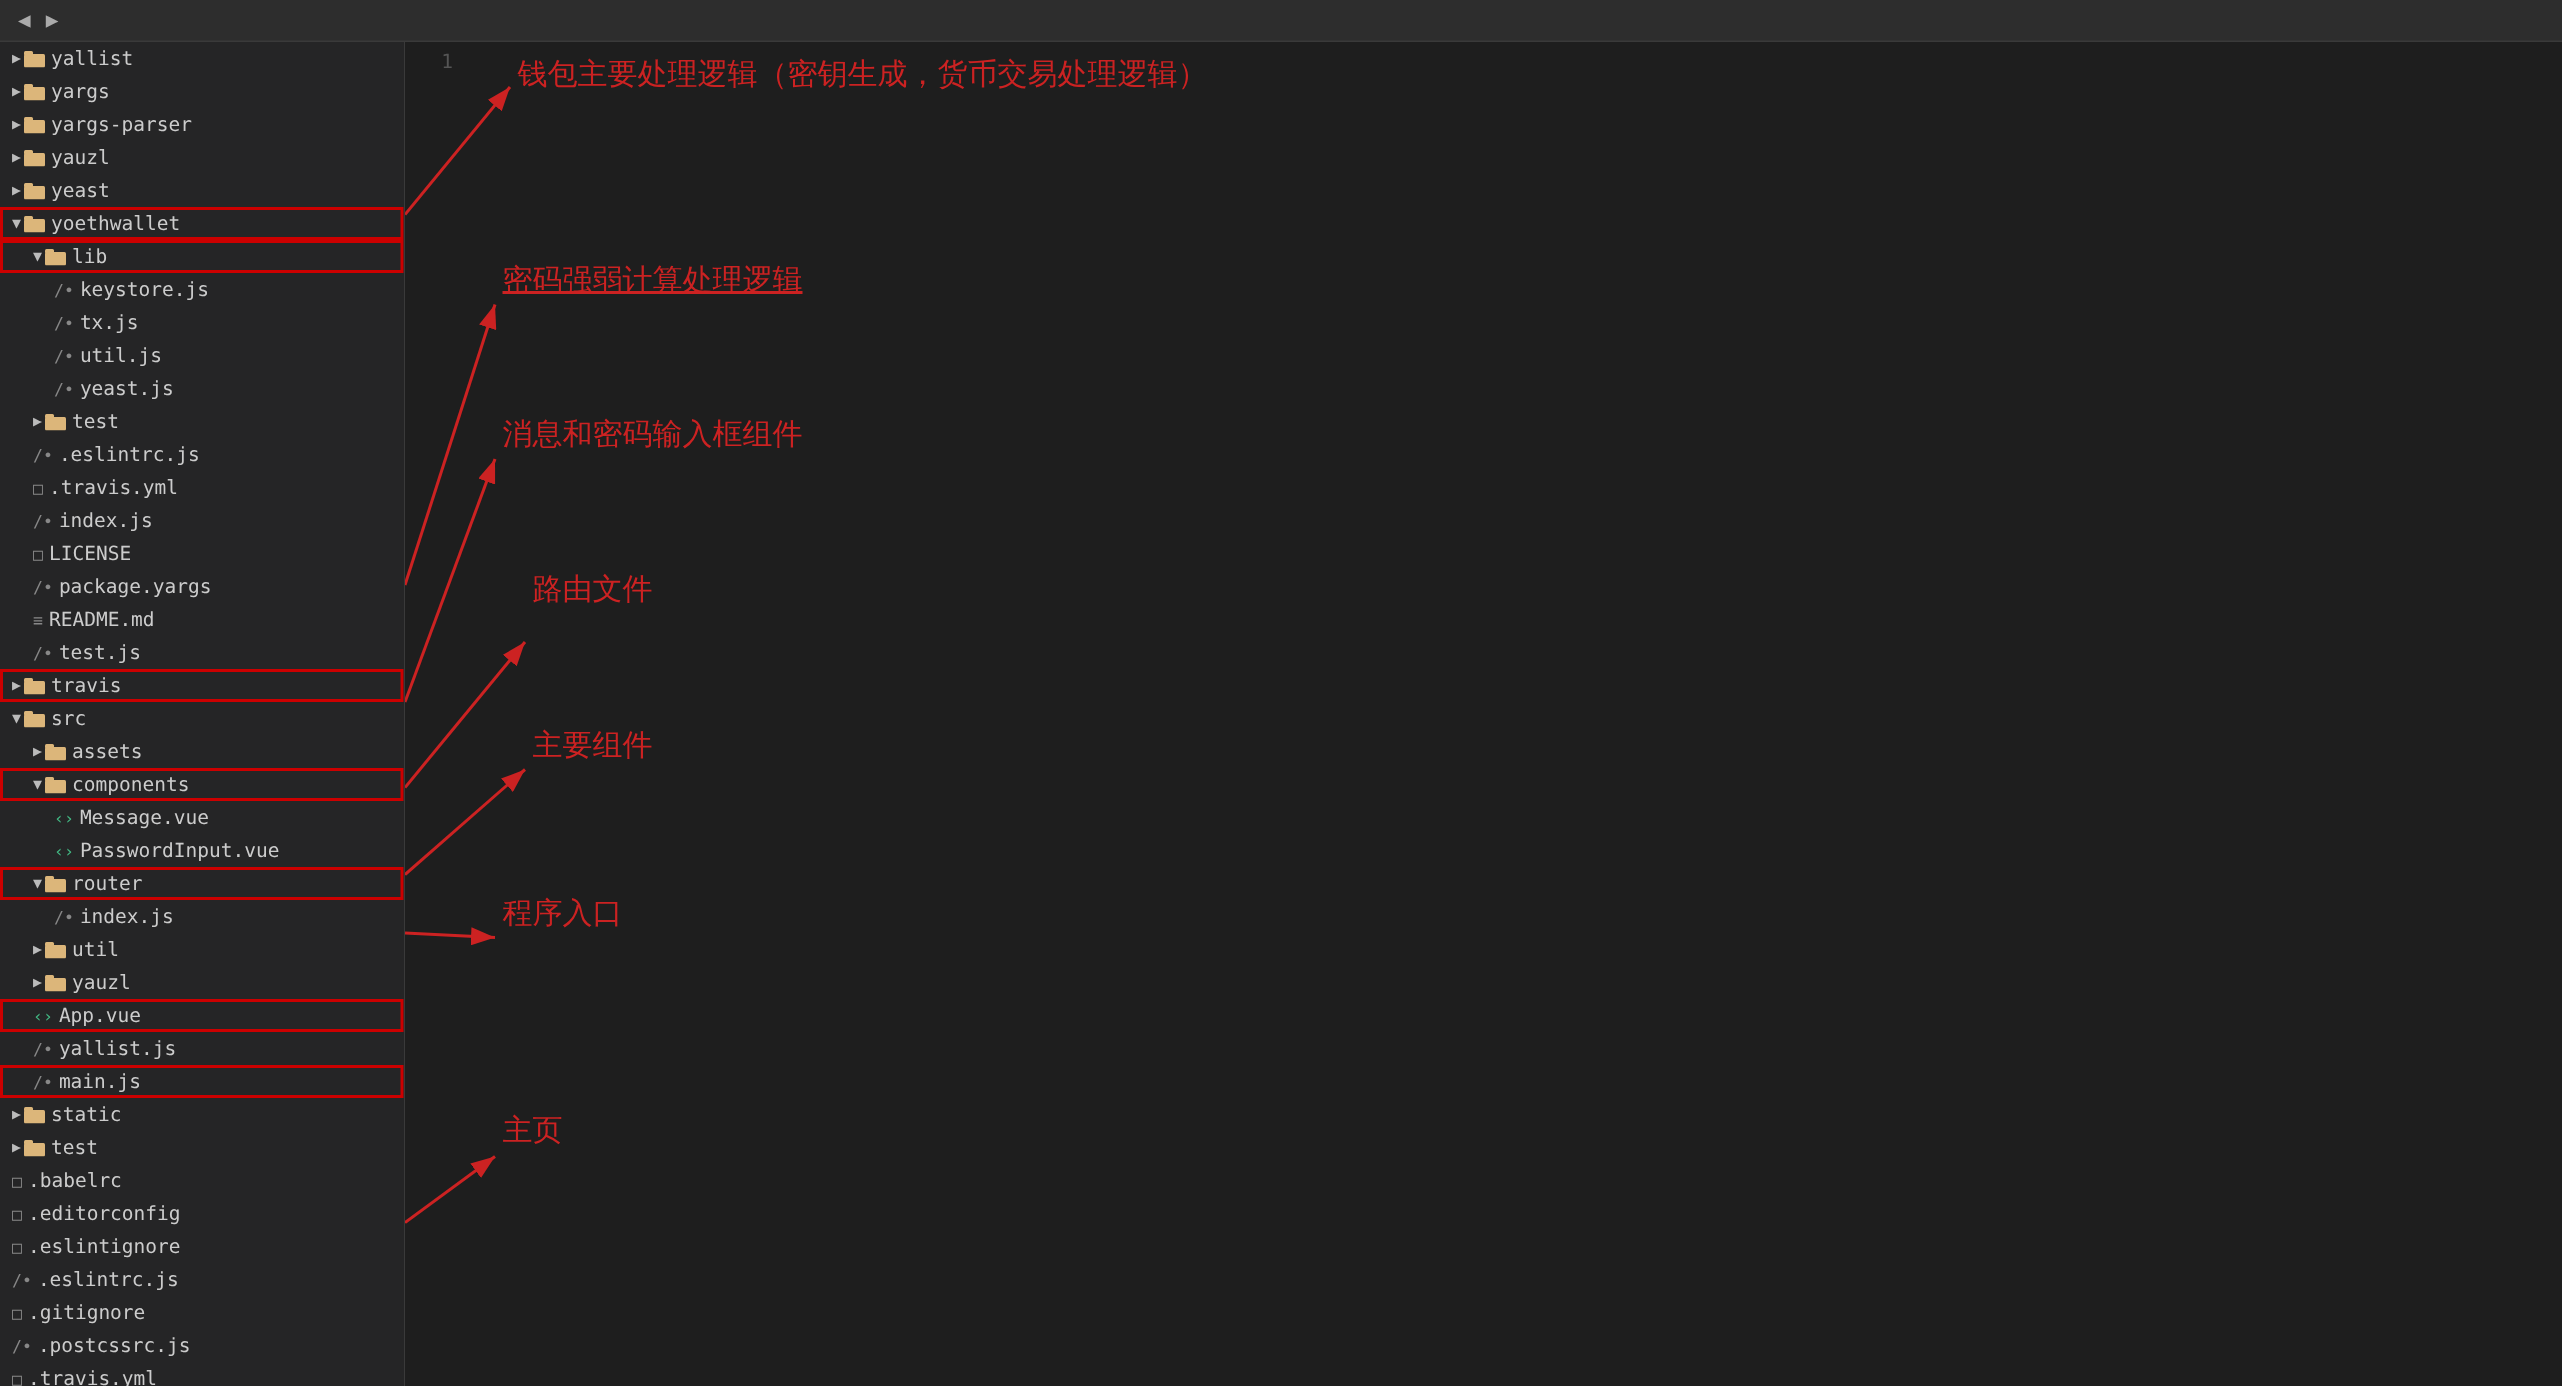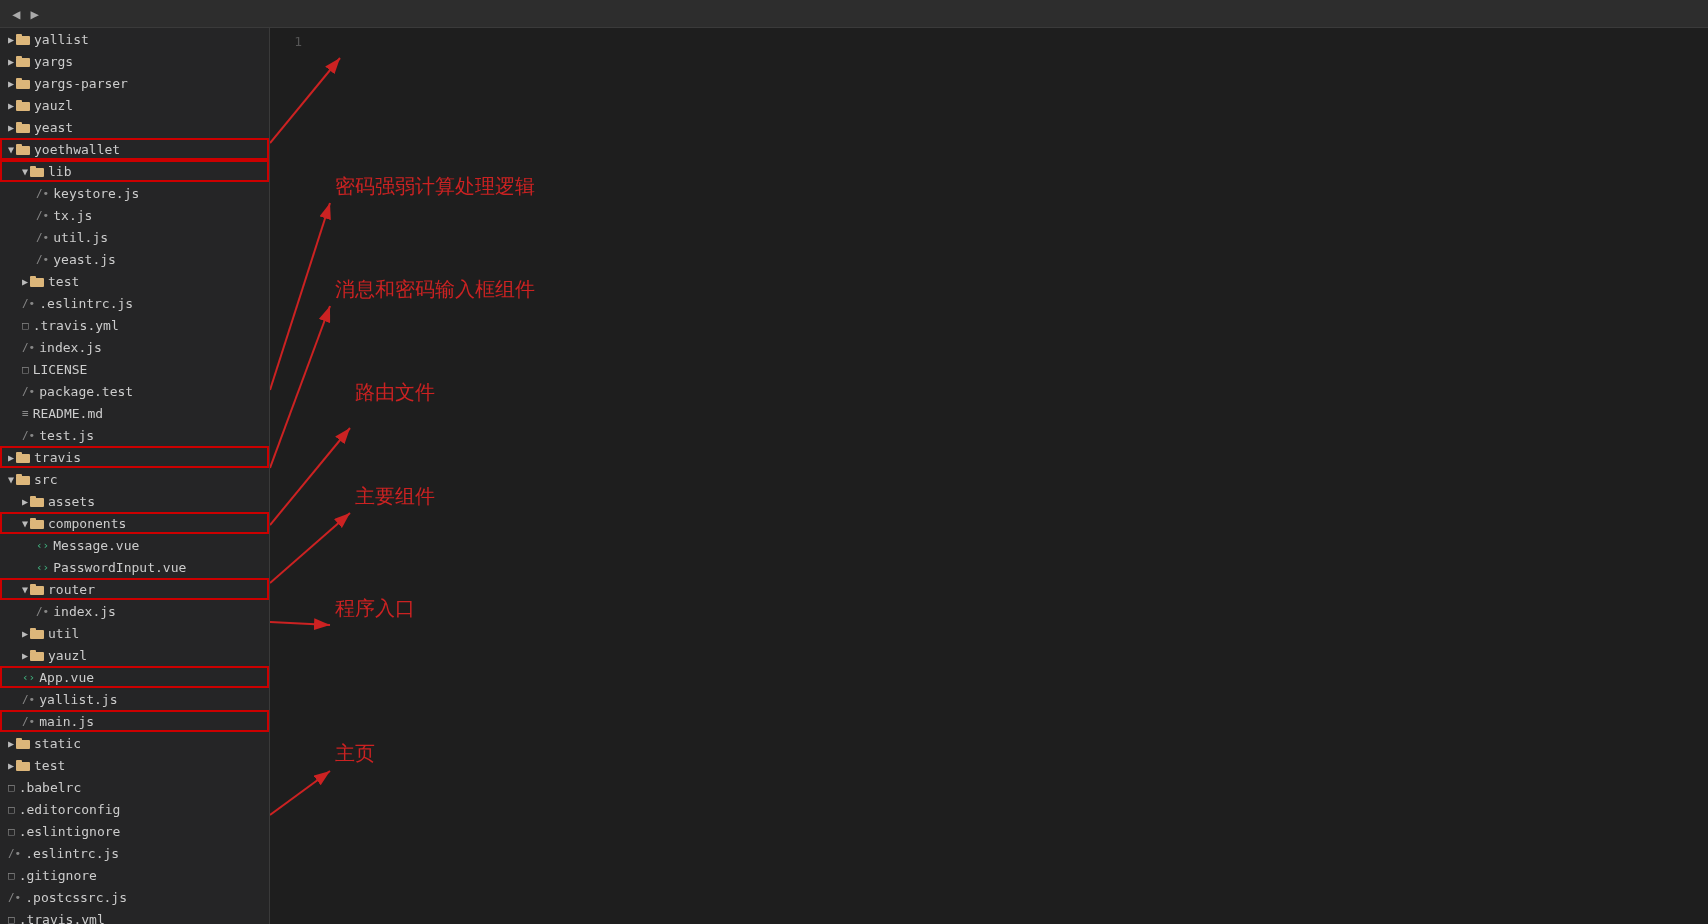--- a/index.html
+++ b/index.html
@@ -239,21 +239,21 @@
       <div class="tree-item indent-2">
         <span style="margin-right:4px;color:#888;font-size:11px">∕•</span>
         <span>index.js</span>
       </div>
       <div class="tree-item indent-2">
         <span style="margin-right:4px;color:#888;font-size:11px">□</span>
         <span>LICENSE</span>
       </div>
       <div class="tree-item indent-2">
         <span style="margin-right:4px;color:#888;font-size:11px">∕•</span>
-        <span>package.test</span>
+        <span>package.yargs</span>
       </div>
       <div class="tree-item indent-2">
         <span style="margin-right:4px;color:#888;font-size:11px">≡</span>
         <span>README.md</span>
       </div>
       <div class="tree-item indent-2">
         <span style="margin-right:4px;color:#888;font-size:11px">∕•</span>
         <span>test.js</span>
       </div>
       <div class="tree-item indent-1 highlighted">
@@ -403,21 +403,22 @@
 
         <line x1="0" y1="497" x2="80" y2="400" stroke="#cc2222" stroke-width="2" marker-end="url(#arrowhead)"></line>
 
         <line x1="0" y1="555" x2="80" y2="485" stroke="#cc2222" stroke-width="2" marker-end="url(#arrowhead)"></line>
 
         <line x1="0" y1="594" x2="60" y2="597" stroke="#cc2222" stroke-width="2" marker-end="url(#arrowhead)"></line>
 
         <line x1="0" y1="787" x2="60" y2="743" stroke="#cc2222" stroke-width="2" marker-end="url(#arrowhead)"></line>
       </svg>
 
-      <div class="annotation-text" style="left: 65px; top: 145px;">密码强弱计算处理逻辑</div>
+      <div class="annotation-text" style="left: 75px; top: 8px;">钱包主要处理逻辑（密钥生成，货币交易处理逻辑）</div>
+      <div class="annotation-text" style="left: 65px; top: 145px; text-decoration: underline;">密码强弱计算处理逻辑</div>
       <div class="annotation-text" style="left: 65px; top: 248px;">消息和密码输入框组件</div>
       <div class="annotation-text" style="left: 85px; top: 351px;">路由文件</div>
       <div class="annotation-text" style="left: 85px; top: 455px;">主要组件</div>
       <div class="annotation-text" style="left: 65px; top: 567px;">程序入口</div>
       <div class="annotation-text" style="left: 65px; top: 712px;">主页</div>
     </div>
   </div>
 </div>
 
 </body></html>

